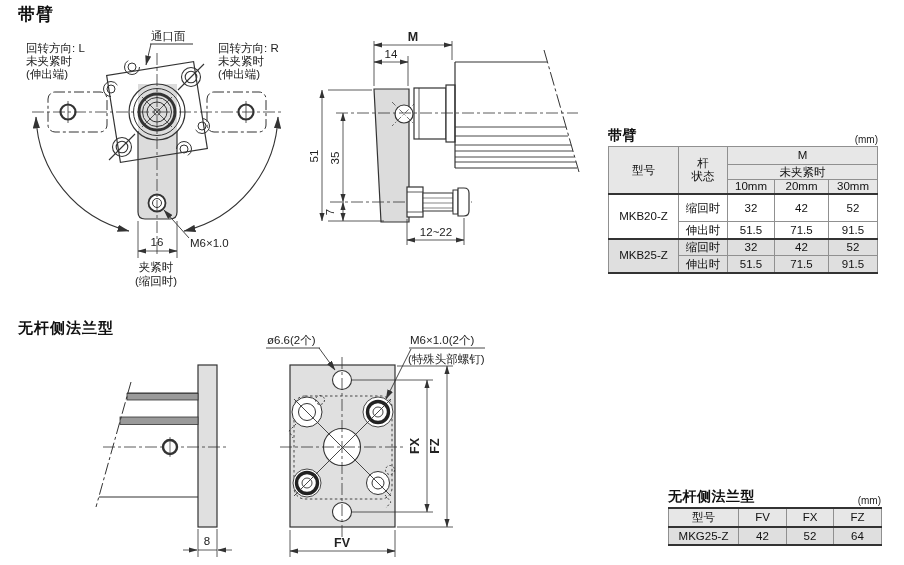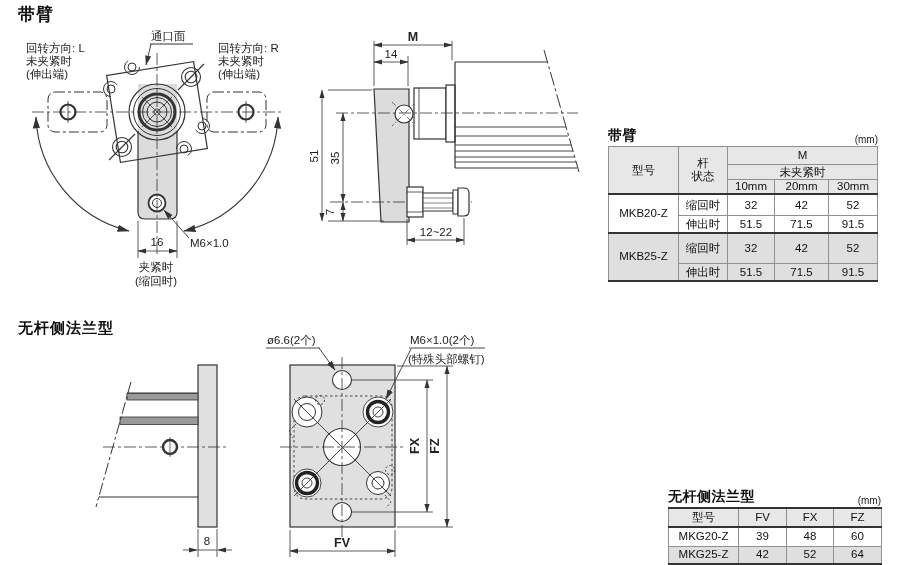--- a/index.html
+++ b/index.html
@@ -273,34 +273,34 @@
       <th colspan="3" class="bold">M</th>
     </tr>
     <tr style="height:15px">
       <th colspan="3">未夹紧时</th>
     </tr>
     <tr style="height:14px">
       <th class="hd-b">10mm</th>
       <th class="hd-b">20mm</th>
       <th class="hd-b">30mm</th>
     </tr>
-    <tr style="height:22px">
+    <tr style="height:28px">
       <td rowspan="2" class="model grp-end">MKB20-Z</td>
       <td>缩回时</td>
       <td>32</td>
       <td>42</td>
       <td>52</td>
     </tr>
     <tr style="height:17px">
       <td class="grp-end">伸出时</td>
       <td class="grp-end">51.5</td>
       <td class="grp-end">71.5</td>
       <td class="grp-end">91.5</td>
     </tr>
-    <tr style="height:31px" class="shade">
+    <tr style="height:17px" class="shade">
       <td rowspan="2" class="model">MKB25-Z</td>
       <td>缩回时</td>
       <td>32</td>
       <td>42</td>
       <td>52</td>
     </tr>
     <tr style="height:17px" class="shade">
       <td>伸出时</td>
       <td>51.5</td>
       <td>71.5</td>
@@ -322,26 +322,20 @@
         <col style="width:47px">
         <col style="width:48px">
       </colgroup>
     <tbody>
         <tr style="height:19px">
       <th class="hd-b">型号</th>
       <th class="hd-b bold">FV</th>
       <th class="hd-b bold">FX</th>
       <th class="hd-b bold">FZ</th>
     </tr>
-    <tr style="height:19px">
-      <td class="model">MKG20-Z</td>
-      <td>39</td>
-      <td>48</td>
-      <td>60</td>
-    </tr>
     <tr style="height:18px" class="shade">
       <td class="model">MKG25-Z</td>
       <td>42</td>
       <td>52</td>
       <td>64</td>
     </tr>
   </tbody>
     </table>
 </div>
 

